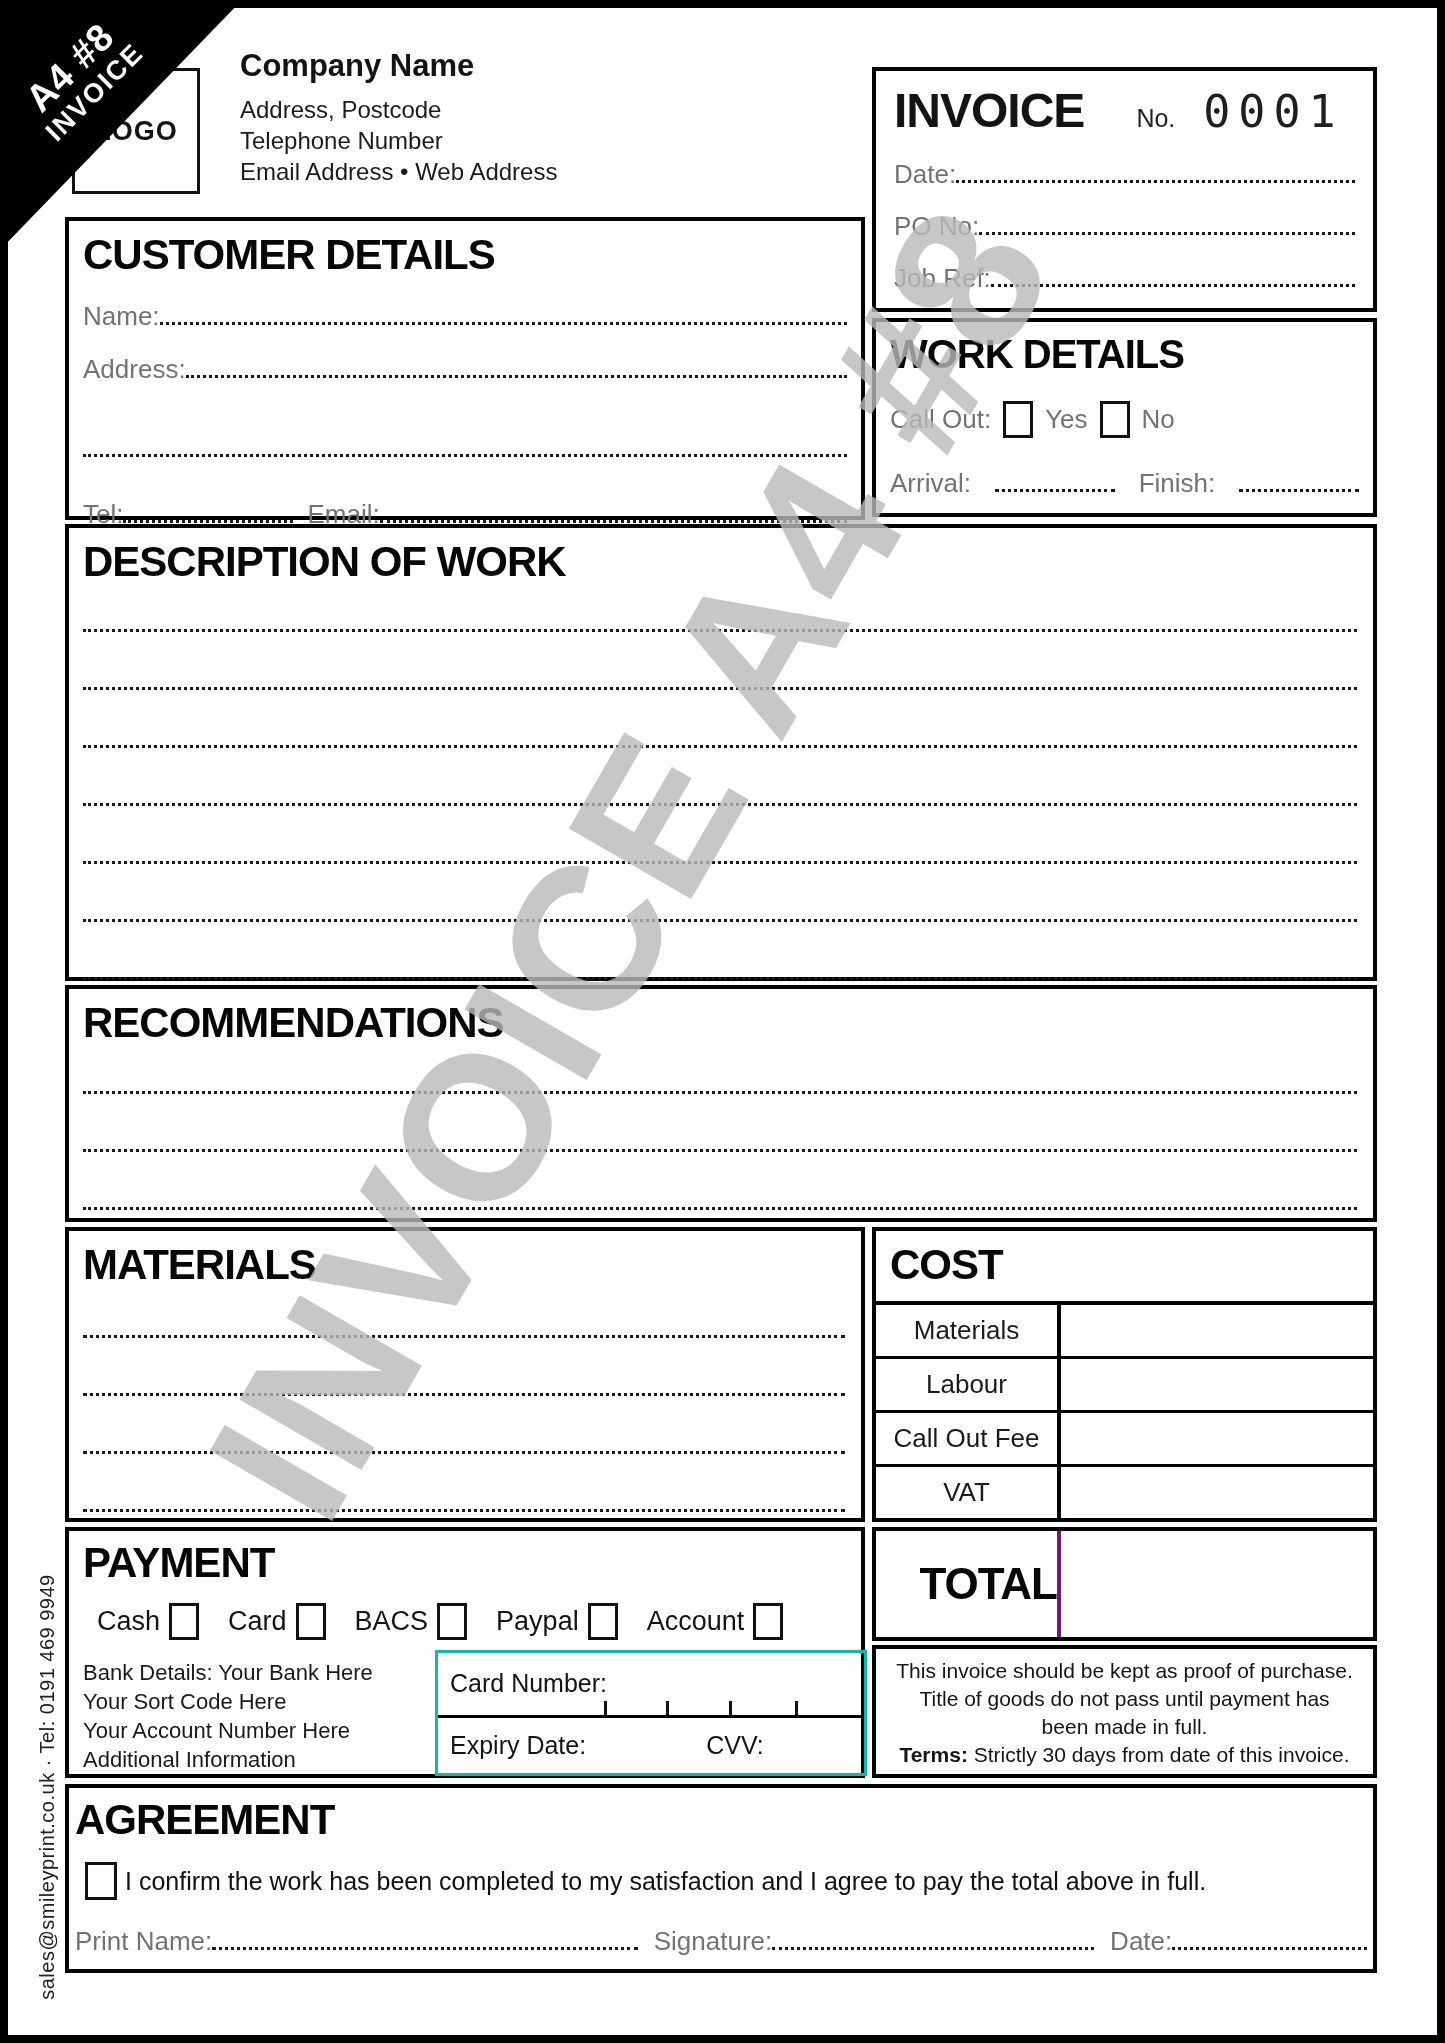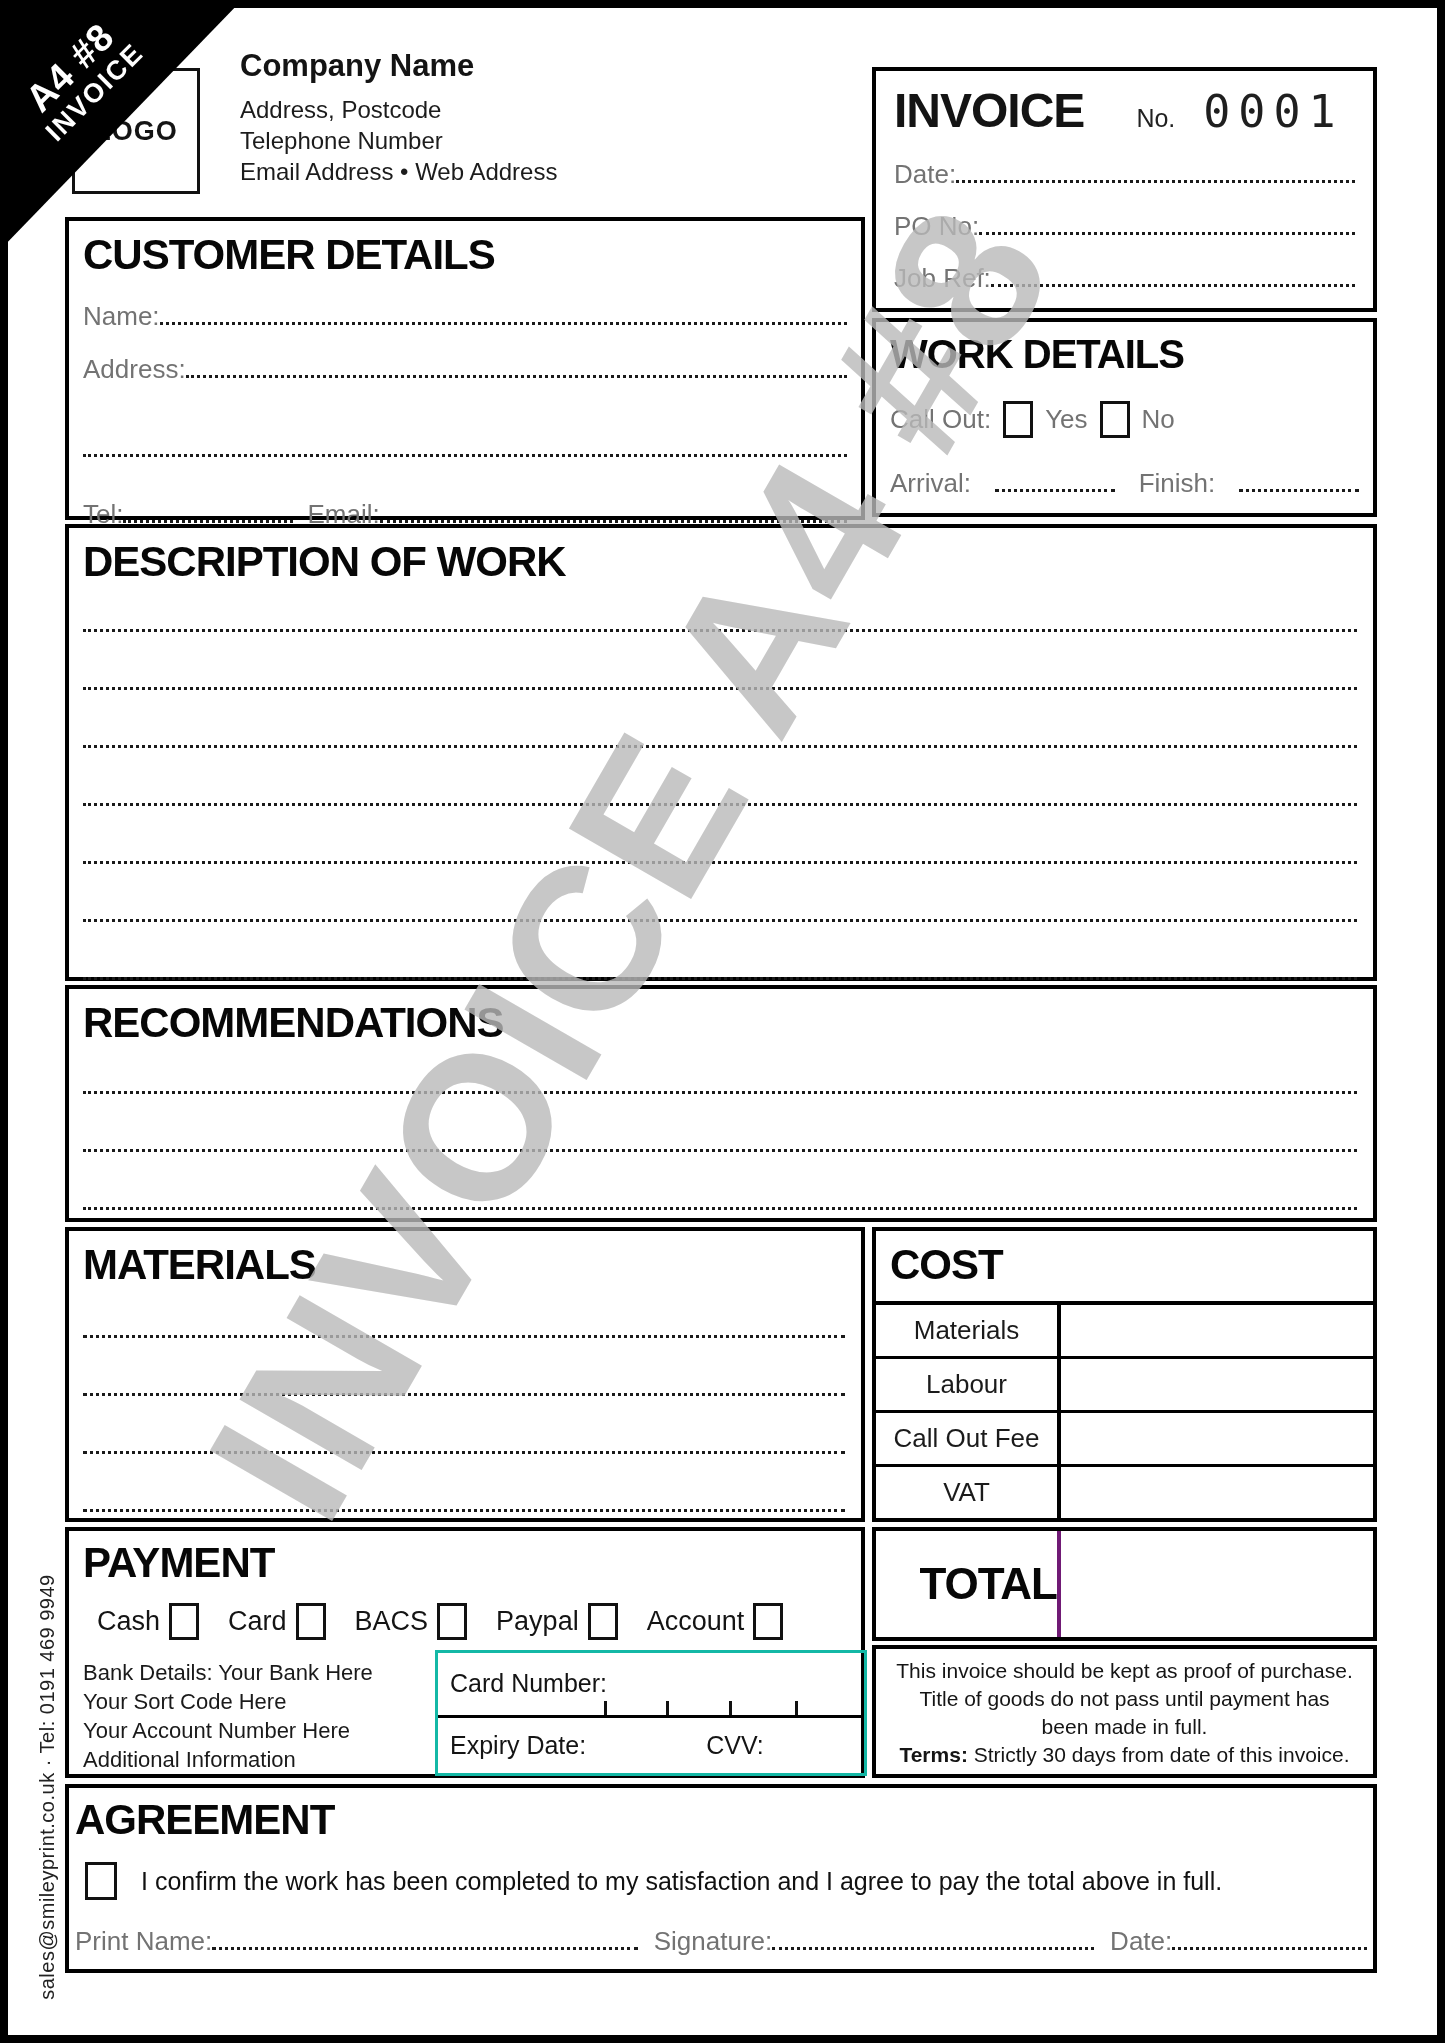--- a/index.html
+++ b/index.html
@@ -87,21 +87,21 @@
   
   .total-box{left:872px;top:1527px;width:505px;height:114px;display:flex;}
   .total-label-cell{width:181px;border-right:4px solid #701a75;display:flex;align-items:center;justify-content:flex-end;}
   .total-label-cell .sec-title{font-size:44px;}
   .total-value-cell{flex:1;}
   .terms-box{left:872px;top:1645px;width:505px;height:133px;padding:8px 10px;text-align:center;font-size:21px;line-height:28px;color:#151515;}
 
   
   .agree-box{left:65px;top:1784px;width:1312px;height:189px;padding:8px 6px;}
   .agree-box .sec-title{font-size:42px;}
-  .agree-row{display:flex;align-items:center;gap:24px;margin-top:18px;padding-left:10px;}
+  .agree-row{display:flex;align-items:center;gap:8px;margin-top:18px;padding-left:10px;}
   .agree-row .stmt{font-size:25px;color:#111;}
   .sign-row{display:flex;align-items:baseline;gap:16px;margin-top:26px;}
   .sign-row .seg{display:flex;align-items:baseline;}
   .seg-print{flex:4.6;}
   .seg-sig{flex:3.6;}
   .seg-date{flex:2.1;}
 
   
   .sidebar-contact{position:absolute;width:440px;height:24px;left:-172px;top:1775px;
     transform:rotate(-90deg);transform-origin:center;font-size:20px;letter-spacing:.5px;color:#222;

